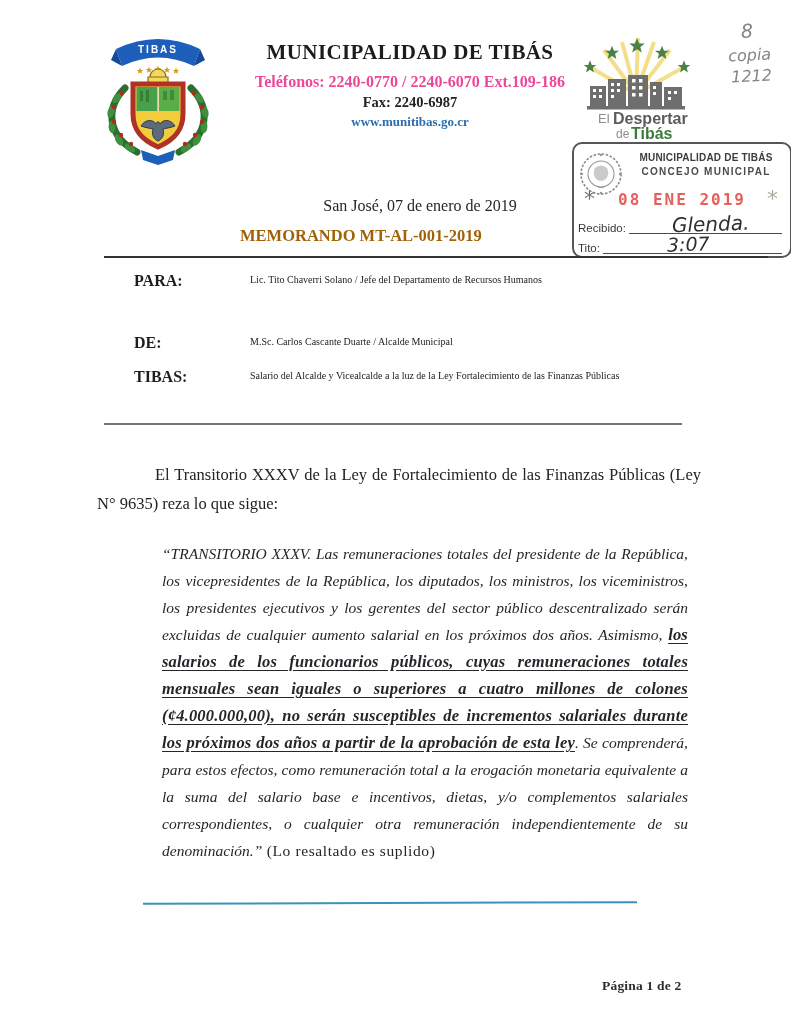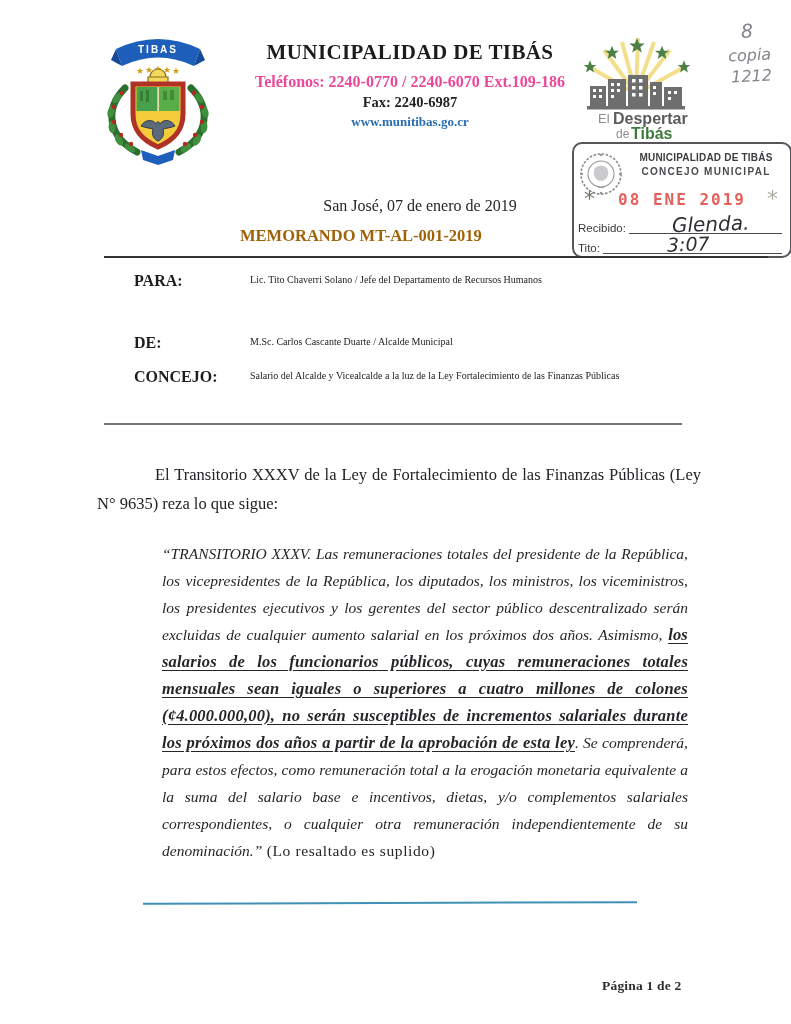--- a/index.html
+++ b/index.html
@@ -249,21 +249,21 @@
   </div>
 
   <div class="place-date">San José, 07 de enero de 2019</div>
   <div class="memo-number">MEMORANDO MT-AL-001-2019</div>
   <div class="rule1"></div>
 
   <div class="field-label f1">PARA:</div>
   <div class="field-value f1">Lic. Tito Chaverri Solano / Jefe del Departamento de Recursos Humanos</div>
   <div class="field-label f2">DE:</div>
   <div class="field-value f2">M.Sc. Carlos Cascante Duarte / Alcalde Municipal</div>
-  <div class="field-label f3">CONCEJO:</div>
+  <div class="field-label f3">TIBAS:</div>
   <div class="field-value f3">Salario del Alcalde y Vicealcalde a la luz de la Ley Fortalecimiento de las Finanzas Públicas</div>
   <div class="rule2"></div>
 
   <p class="intro">El Transitorio XXXV de la Ley de Fortalecimiento de las Finanzas Públicas (Ley N° 9635) reza lo que sigue:</p>
 
   <p class="quote"><span class="q-it">“TRANSITORIO XXXV. Las remuneraciones totales del presidente de la República, los vicepresidentes de la República, los diputados, los ministros, los viceministros, los presidentes ejecutivos y los gerentes del sector público descentralizado serán excluidas de cualquier aumento salarial en los próximos dos años. Asimismo, </span><span class="q-em">los salarios de los funcionarios públicos, cuyas remuneraciones totales mensuales sean iguales o superiores a cuatro millones de colones (¢4.000.000,00), no serán susceptibles de incrementos salariales durante los próximos dos años a partir de la aprobación de esta ley</span><span class="q-it">. Se comprenderá, para estos efectos, como remuneración total a la erogación monetaria equivalente a la suma del salario base e incentivos, dietas, y/o complementos salariales correspondientes, o cualquier otra remuneración independientemente de su denominación.”</span><span class="q-note"> (Lo resaltado es suplido)</span></p>
 
   <div class="rule3"></div>
 
   <div class="footer-page">Página 1 de 2</div>

